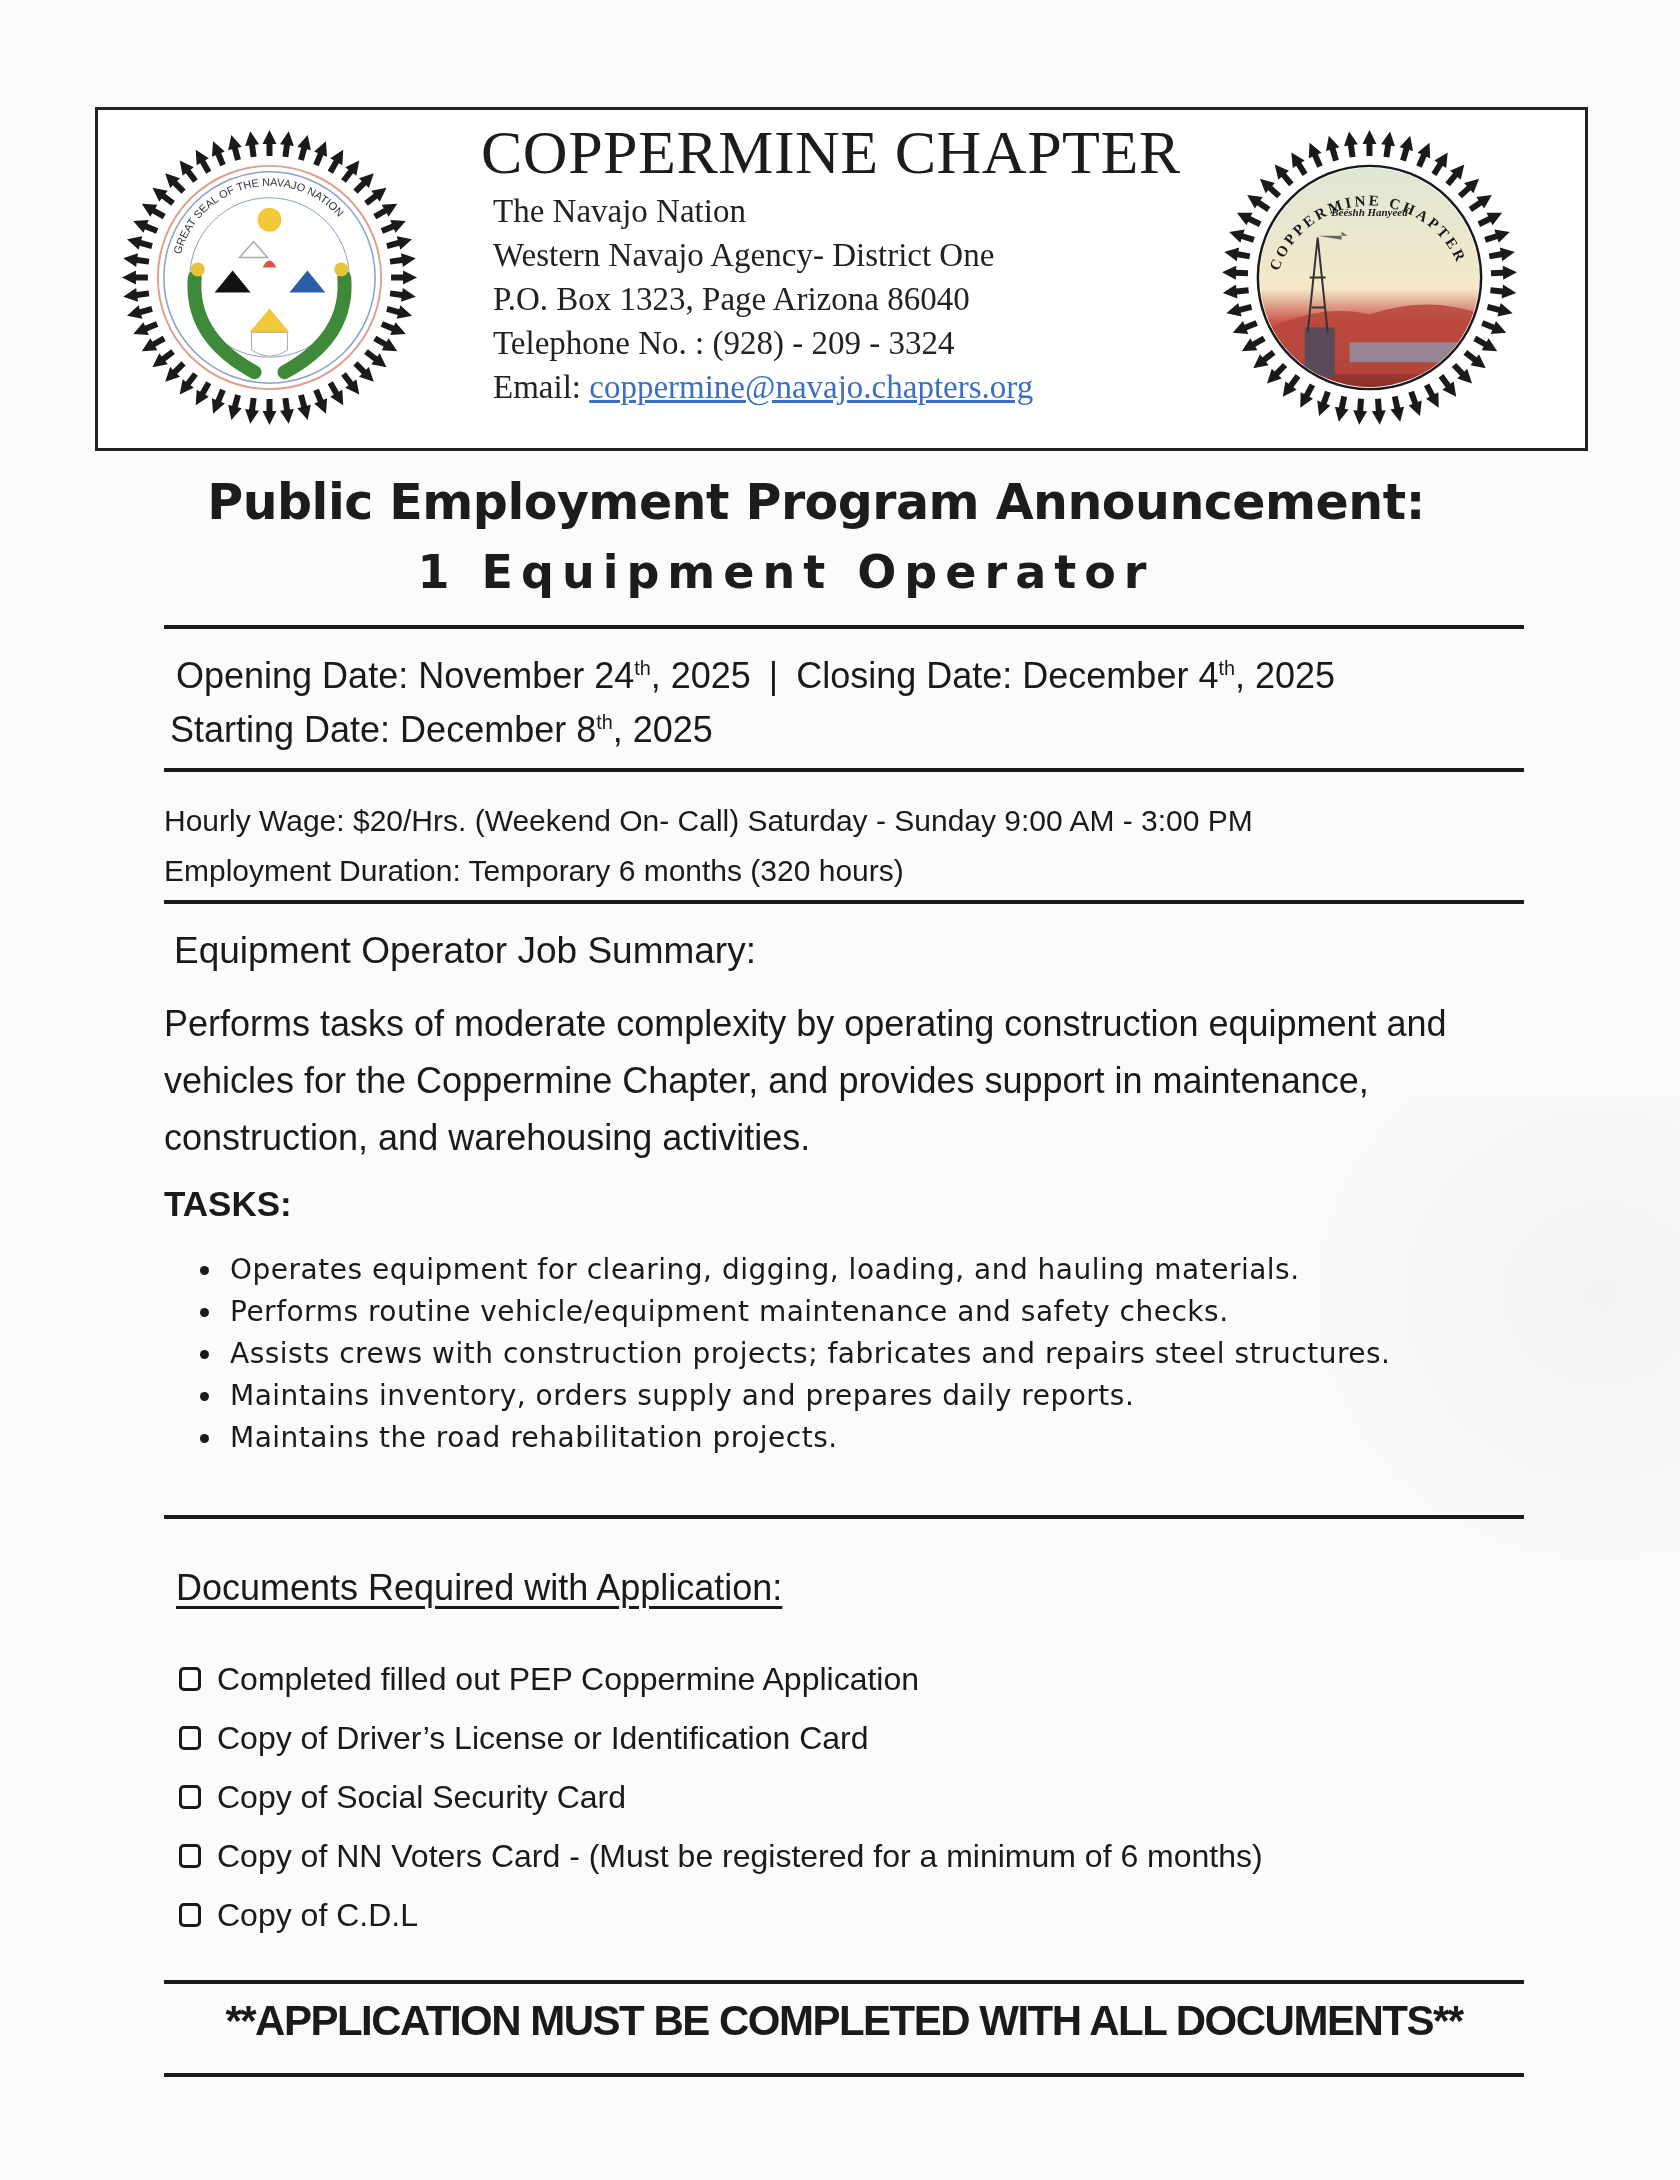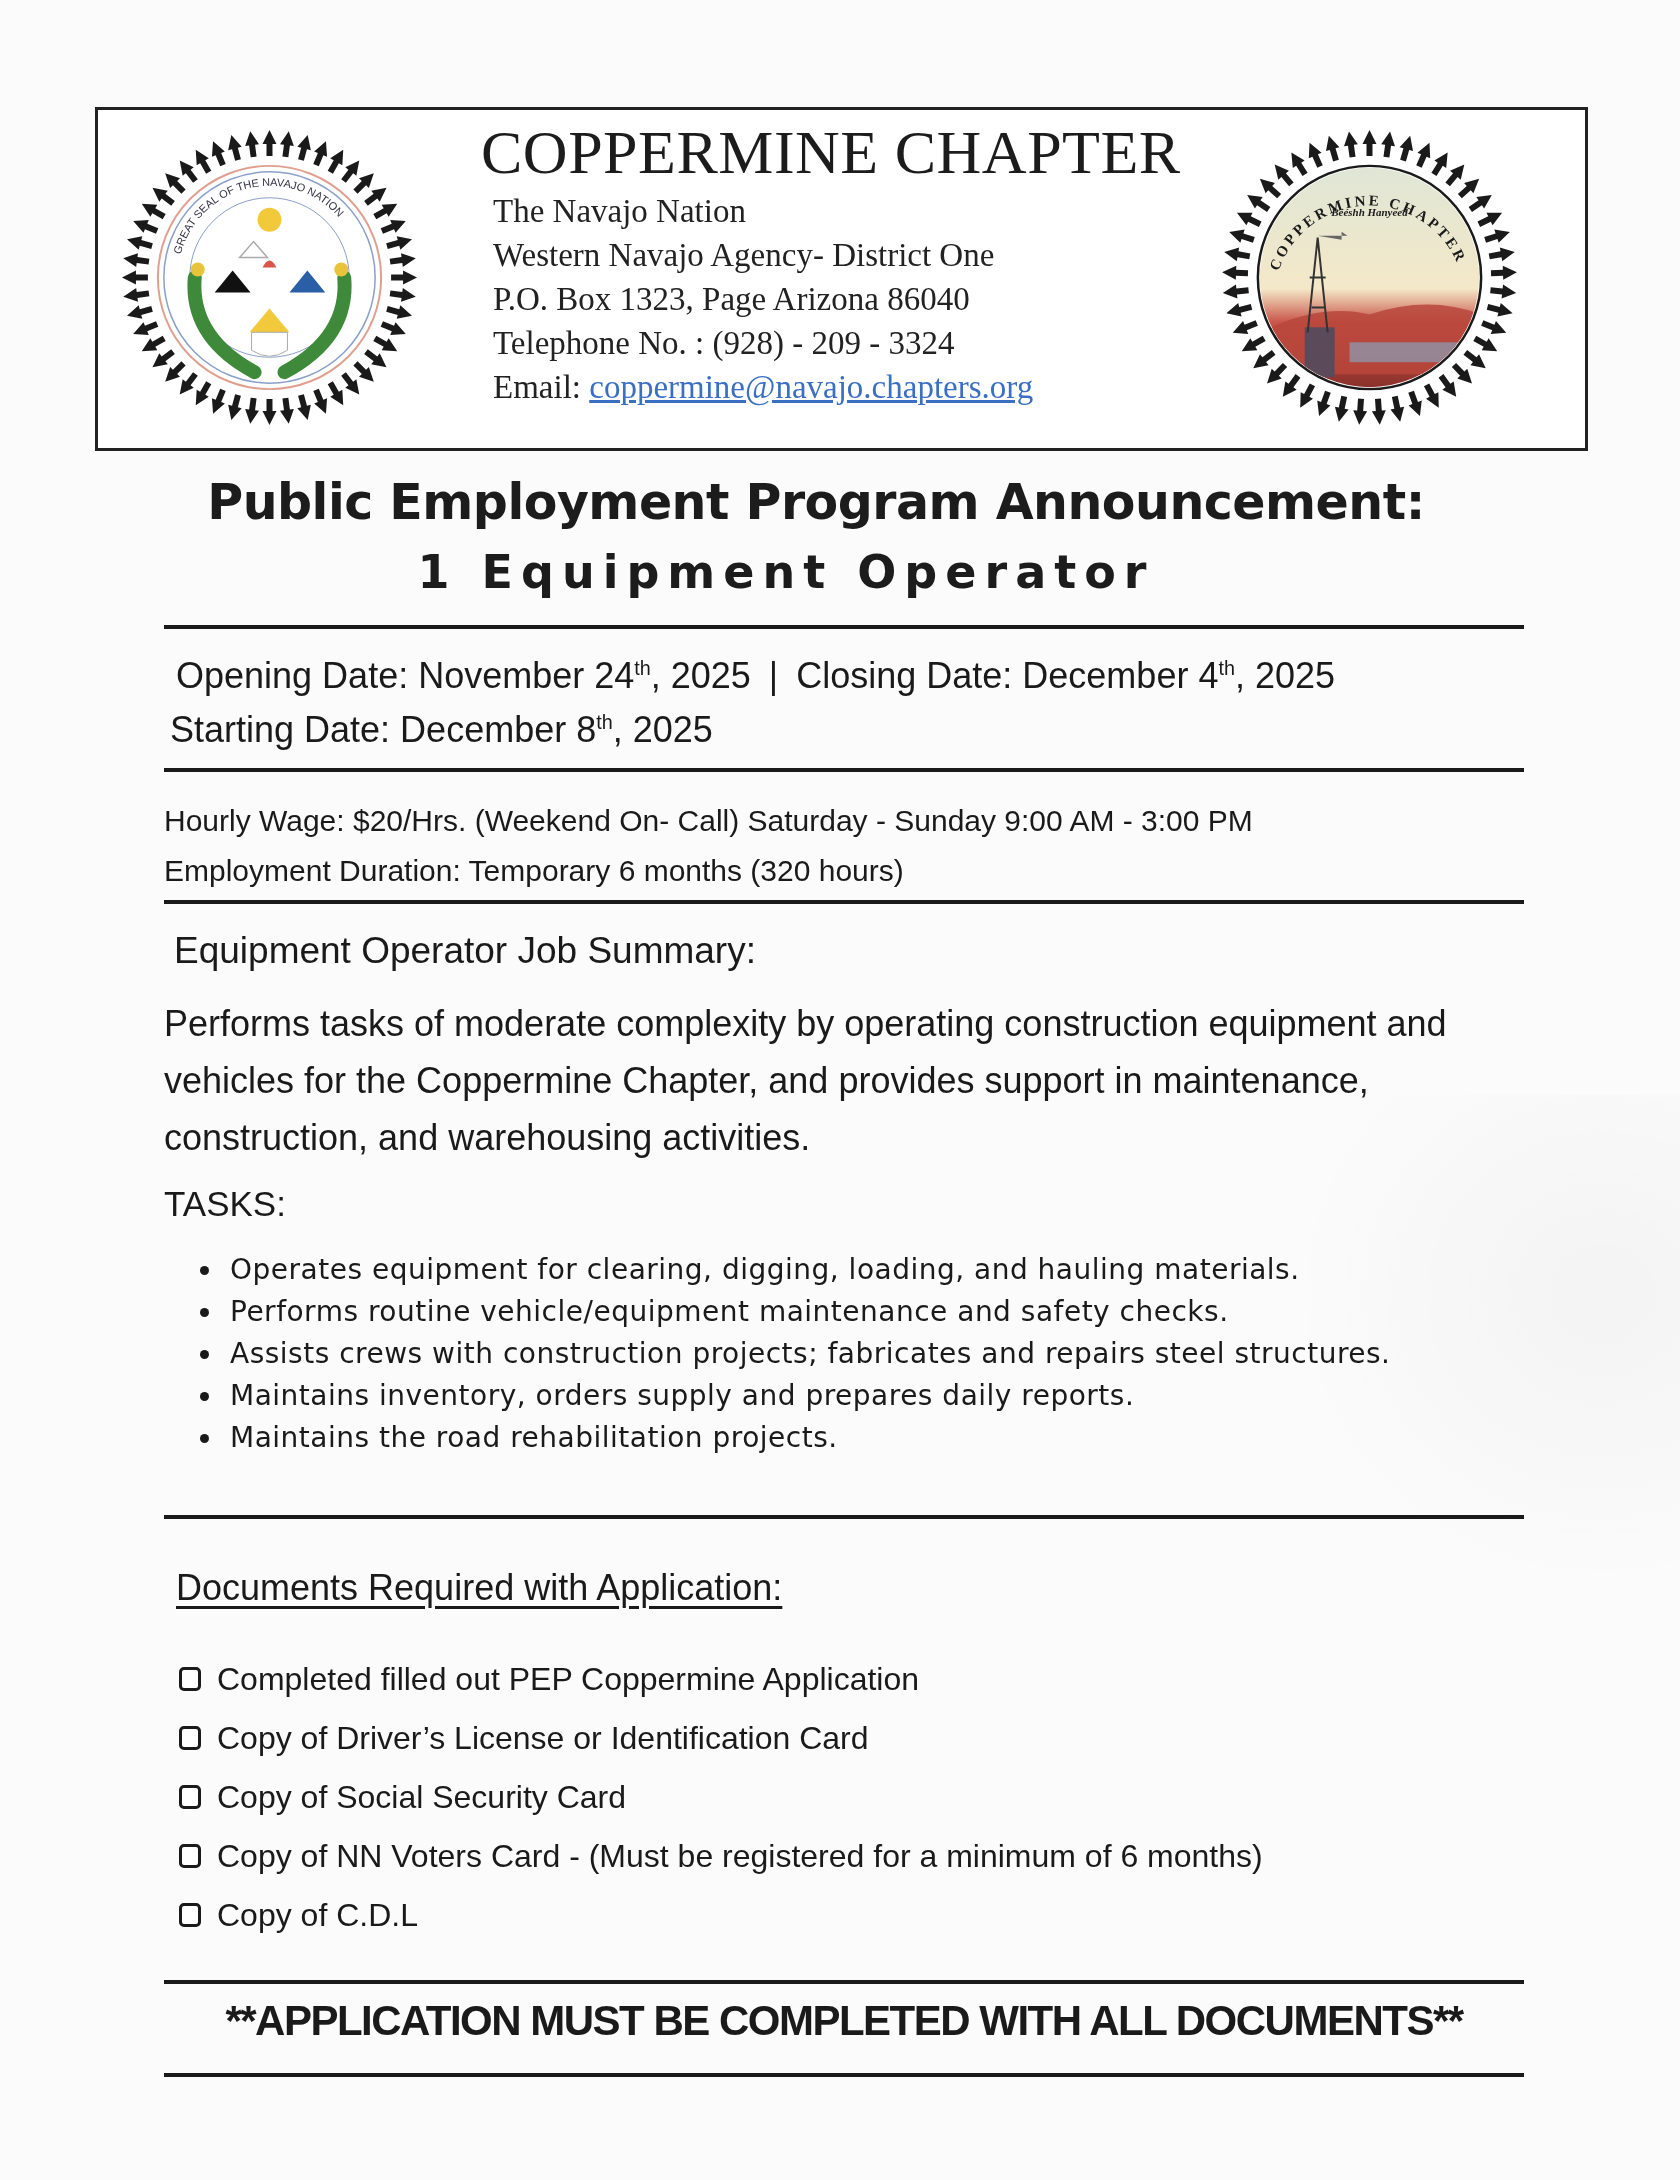--- a/index.html
+++ b/index.html
@@ -52,21 +52,21 @@
   .block { position: absolute; left: 164px; width: 1360px; }
   .dates { top: 649px; font-size: 36px; line-height: 54px; }
   .dates .row { padding-left: 12px; }
   .dates .row2 { padding-left: 6px; }
   sup { font-size: 0.55em; vertical-align: super; line-height: 0; }
   .sep { margin: 0 18px; }
 
   .wage { top: 796px; font-size: 30px; line-height: 50px; }
   .summary-h { top: 930px; font-size: 37px; padding-left: 10px; }
   .summary-p { top: 995px; font-size: 36px; line-height: 57px; width: 1353px; }
-  .tasks-h { top: 1184px; font-size: 35px; }
+  .tasks-h { top: 1184px; font-size: 35px; font-weight: bold; }
   .tasks { top: 1249px; font-family: "DejaVu Sans", sans-serif; font-size: 28px; line-height: 42px; letter-spacing: 0.5px; }
   .tasks ul { margin: 0; padding-left: 60px; }
   .tasks li { padding-left: 6px; }
 
   .docs-h { top: 1567px; font-size: 36px; text-decoration: underline; text-underline-offset: 6px; margin-left: 12px; }
   .docs { top: 1642px; font-size: 32px; }
   .doc-row { display: flex; align-items: center; height: 44px; margin-bottom: 0; padding-left: 15px; margin-top: 15px; }
   .cb {
     width: 22px; height: 24px; border: 3px solid #1a1a1a; border-radius: 5px;
     box-sizing: border-box; margin-right: 16px; flex: none; background: #fff;

